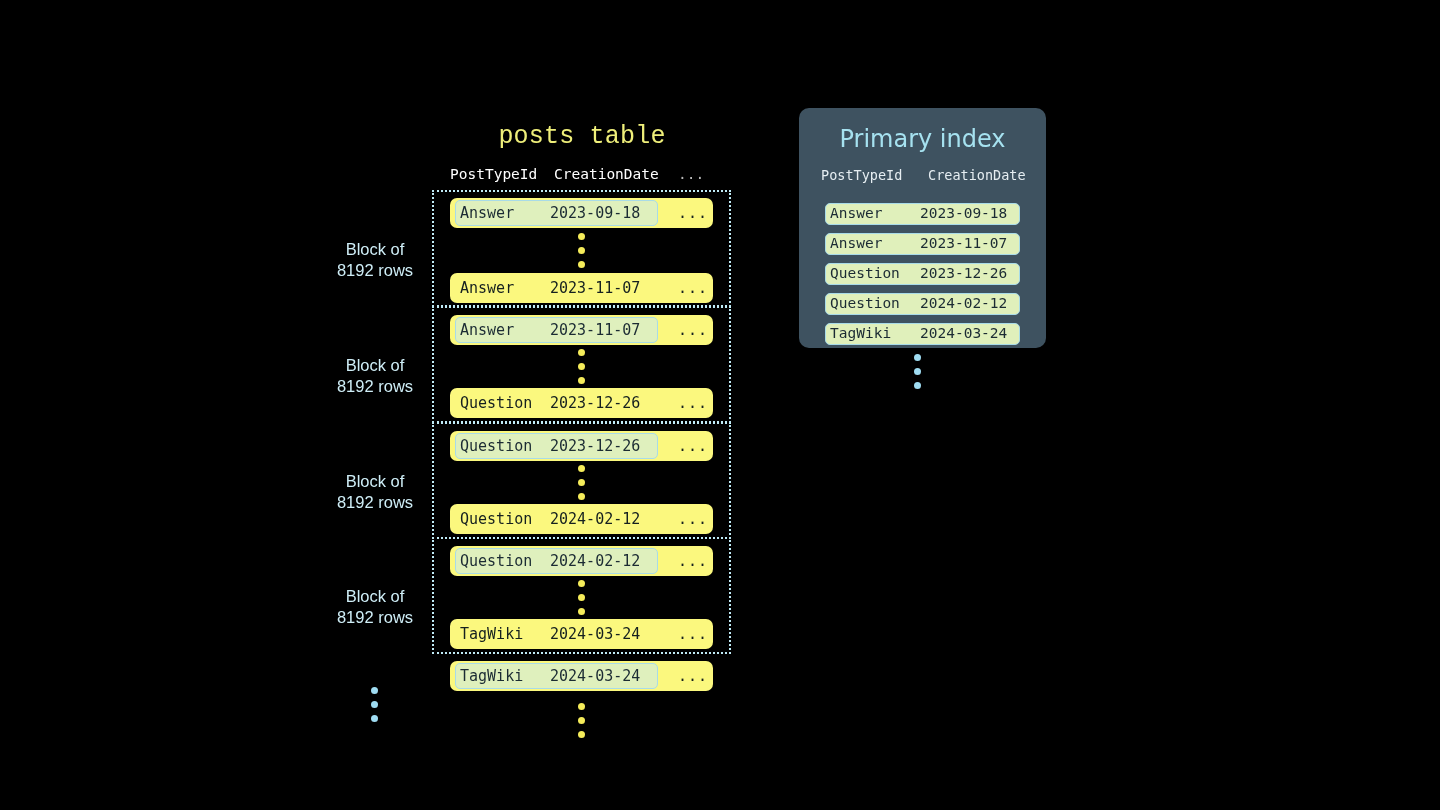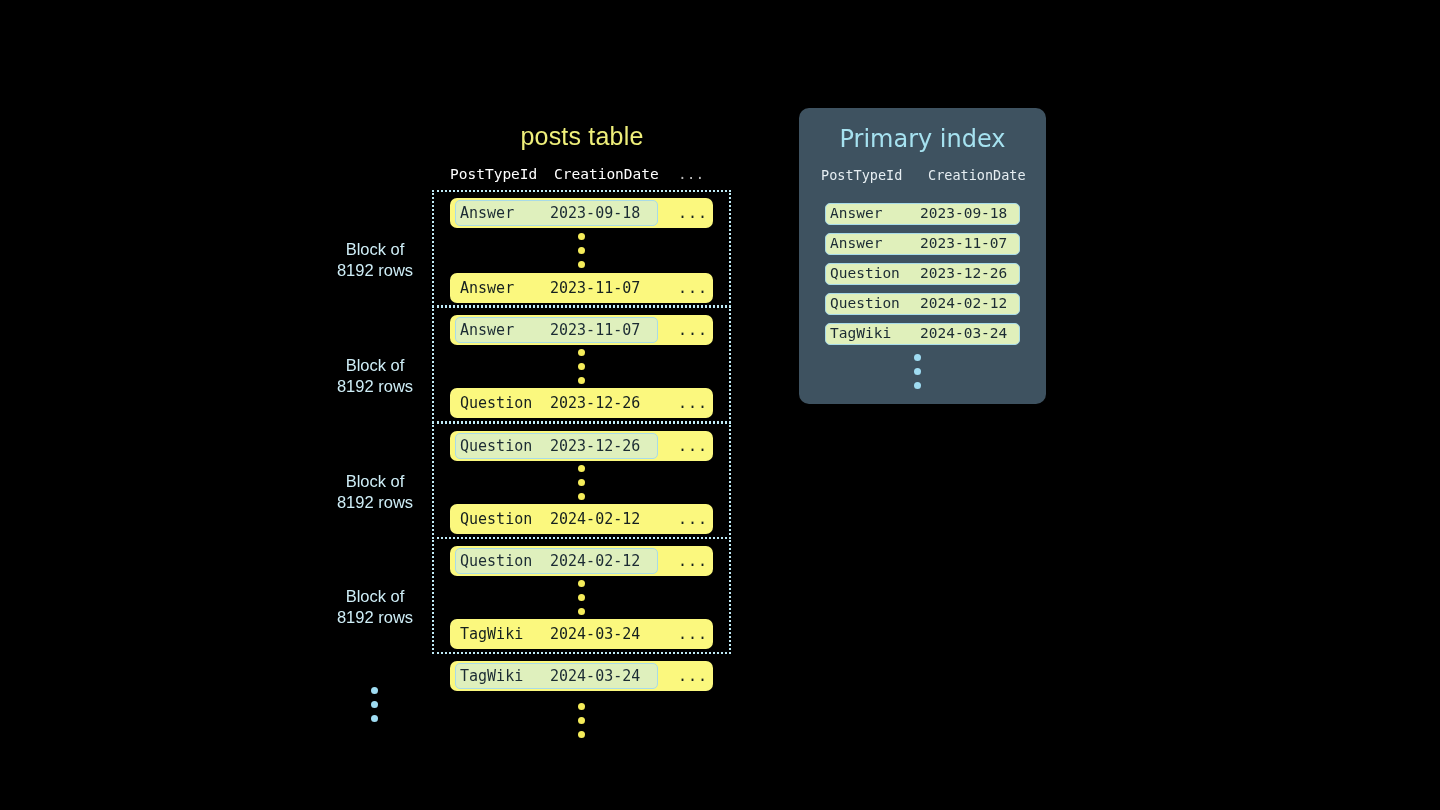--- a/index.html
+++ b/index.html
@@ -23,21 +23,21 @@
 
   
   #posts-table-title {
     position: absolute;
     left: 432px;
     top: 122px;
     width: 300px;
     text-align: center;
     color: #efef7a;
     font-size: 25px;
-    font-family: Liberation Sans, sans-serif;
+    font-family: Liberation Mono, monospace;
     letter-spacing: 0.2px;
     white-space: nowrap;
   }
 
   #posts-table-header {
     position: absolute;
     left: 450px;
     top: 166px;
     width: 263px;
     height: 20px;
@@ -131,21 +131,21 @@
 
   
   .vdots-blue i { background: #9fdcf2; }
 
   
   #primary-index-panel {
     position: absolute;
     left: 799px;
     top: 108px;
     width: 247px;
-    height: 296px;
+    height: 240px;
     background: #3e5260;
     border-radius: 10px;
   }
   #primary-index-title {
     position: absolute;
     left: 0; top: 17px;
     width: 247px;
     text-align: center;
     color: #a6e2f0;
     font-size: 24px;

